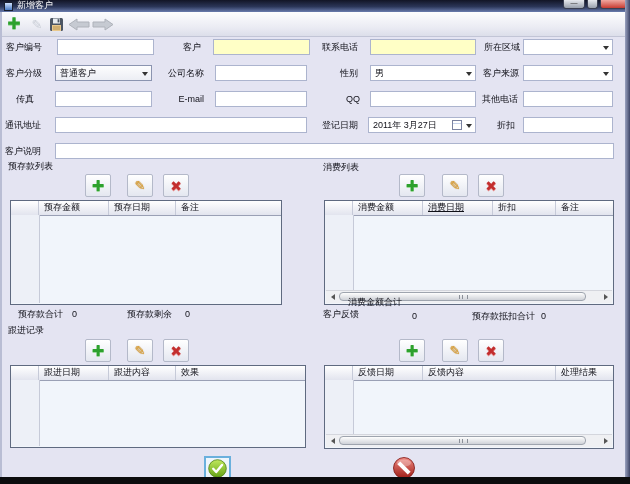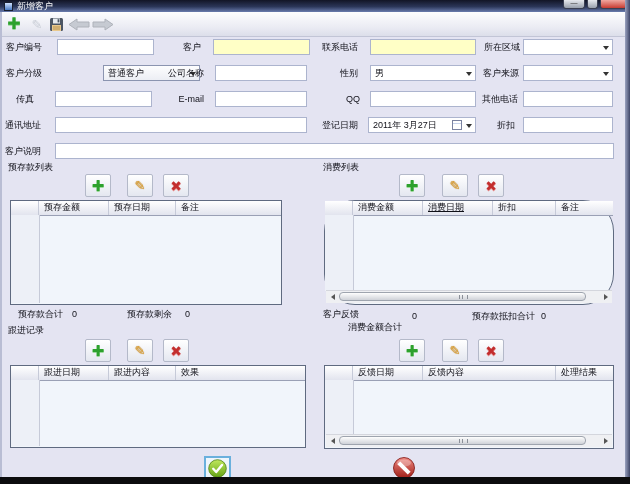--- a/index.html
+++ b/index.html
@@ -1,20 +1,20 @@
 <!DOCTYPE html>
 <html><head>
 <meta charset="utf-8">
 <style>
   html,body{margin:0;padding:0;}
   .window{position:relative;width:630px;height:484px;background:#e4e4f2;overflow:hidden;
           font-family:"Liberation Sans","DejaVu Sans",sans-serif;color:#101018;}
   
   .titlebar{position:absolute;top:0;left:0;right:0;height:12px;
-            background:linear-gradient(#121526,#2b3658 55%,#6a7cae);}
+            background:linear-gradient(#121526,#2b3658 55%,#6a7cae);font-family:Liberation Mono, monospace;}
   .app-icon{position:absolute;left:4px;top:2px;width:9px;height:9px;box-sizing:border-box;
             border:1px solid #1a2030;background:linear-gradient(#cfe2ff,#4a7ac2);}
   .title-text{position:absolute;left:17px;top:1px;font-size:9px;line-height:10px;color:#fff;}
   .win-btn{position:absolute;top:0;height:9px;box-sizing:border-box;border:1px solid #3a3f52;border-top:none;
            border-radius:0 0 3px 3px;font-size:7px;line-height:6px;color:#fff;text-align:center;}
   .btn-min{left:563px;width:22px;background:linear-gradient(#e6e9ee,#98a0ac);color:#333;}
   .btn-max{left:587px;width:11px;background:linear-gradient(#e6e9ee,#98a0ac);}
   .btn-close{left:600px;width:27px;background:linear-gradient(#f0a8a0,#c83c32);}
   
   .toolbar{position:absolute;top:12px;left:0;right:0;height:24px;
@@ -117,21 +117,21 @@
   <input class="txt yellow" style="left: 213px; top: 39px; width: 97px;">
   <span class="fld-label" style="left:322px;top:42px;width:36px;">联系电话</span>
   <input class="txt yellow" style="left: 370px; top: 39px; width: 106px;">
   <span class="fld-label" style="left:484px;top:42px;width:36px;">所在区域</span>
   <div class="combo" style="left:523px;top:39px;width:90px;">
     <span></span>
     <span class="arrow"></span>
   </div>
 
   <span class="fld-label" style="left:6px;top:68px;width:36px;">客户分级</span>
-  <div class="combo" style="left:55px;top:65px;width:97px;background:linear-gradient(#fdfdfe,#eceef4);border-color:#8b94b0;margin-left:48px;">
+  <div class="combo" style="left:55px;top:65px;width:97px;background:linear-gradient(#fdfdfe,#eceef4);border-color:#8b94b0;">
     <span>普通客户</span>
     <span class="arrow"></span>
   </div>
   <span class="fld-label" style="left:168px;top:68px;width:36px;">公司名称</span>
   <input class="txt" style="left: 215px; top: 65px; width: 92px;">
   <span class="fld-label" style="left:340px;top:68px;width:18px;">性别</span>
   <div class="combo" style="left:370px;top:65px;width:106px;">
     <span>男</span>
     <span class="arrow"></span>
   </div>
@@ -157,21 +157,21 @@
     <span>2011年 3月27日</span>
     <span class="cal-icon"></span>
     <span class="arrow"></span>
   </div>
   <span class="fld-label" style="left:497px;top:120px;width:18px;">折扣</span>
   <input class="txt" style="left: 523px; top: 117px; width: 90px;">
 
   <span class="fld-label" style="left:5px;top:146px;width:36px;">客户说明</span>
   <input class="txt" style="left: 55px; top: 143px; width: 559px;">
 
-  <span class="section-label" style="left:8px;top:162px;">预存款列表</span>
+  <span class="section-label" style="left:8px;top:162px;font-family:Liberation Mono, monospace;">预存款列表</span>
   <div class="pbtn" style="left:85px;top:174px;">
       <span class="plus">✚</span>
     </div>
   <div class="pbtn" style="left:127px;top:174px;">
       <span class="pencil">✎</span>
     </div>
   <div class="pbtn" style="left:163px;top:174px;">
       <span class="xmark">✖</span>
     </div>
   <div class="grid" style="left:10px;top:200px;width:272px;height:105px;">
@@ -191,42 +191,42 @@
   <span class="section-label" style="left:323px;top:162px;">消费列表</span>
   <div class="pbtn" style="left:399px;top:174px;">
       <span class="plus">✚</span>
     </div>
   <div class="pbtn" style="left:442px;top:174px;">
       <span class="pencil">✎</span>
     </div>
   <div class="pbtn" style="left:478px;top:174px;">
       <span class="xmark">✖</span>
     </div>
-  <div class="grid" style="left:324px;top:200px;width:290px;height:105px;border-radius:31px;">
+  <div class="grid" style="left:324px;top:200px;width:290px;height:105px;">
     <div class="grid-header">
       <div class="gh-cell" style="width:28px;"></div>
       <div class="gh-cell" style="width:70px;">消费金额</div>
       <div class="gh-cell" style="width:70px;text-decoration:underline;">消费日期</div>
       <div class="gh-cell" style="width:63px;">折扣</div>
       <div class="gh-cell gh-fill">备注</div>
     </div>
     <div class="row-selector sel-short"></div>
     <div class="hscroll">
       <div class="hs-arrow hs-left">
           <span class="tri-l"></span>
         </div>
       <div class="hs-thumb">
           <span class="grip"></span>
         </div>
       <div class="hs-arrow hs-right">
           <span class="tri-r"></span>
         </div>
     </div>
   </div>
-  <span class="tot" style="left:348px;top:322px;">消费金额合计</span>
+  <span class="tot" style="left:348px;top:297px;">消费金额合计</span>
   <span class="tot" style="left:412px;top:311px;">0</span>
   <span class="tot" style="left:472px;top:311px;">预存款抵扣合计</span>
   <span class="tot" style="left:541px;top:311px;">0</span>
 
   <span class="section-label" style="left:8px;top:325px;">跟进记录</span>
   <div class="pbtn" style="left:85px;top:339px;">
       <span class="plus">✚</span>
     </div>
   <div class="pbtn" style="left:127px;top:339px;">
       <span class="pencil">✎</span>

